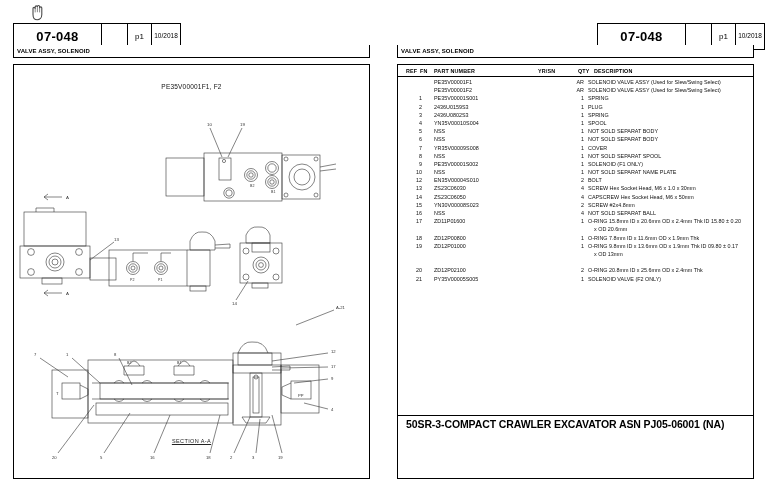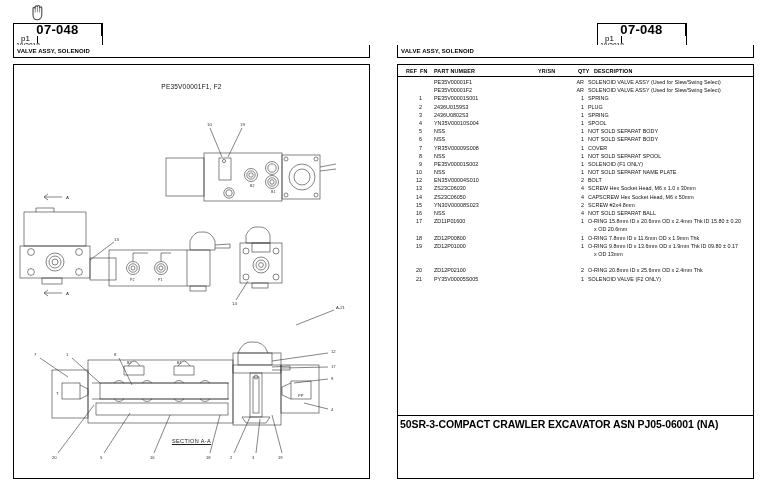--- a/index.html
+++ b/index.html
@@ -40,21 +40,20 @@
   .page-left  { left: 0px; }
   .page-right { left: 384px; }
   
   .hdr {
     position: absolute;
     display: flex;
     border: 1px solid #000;
     box-sizing: border-box;
     height: 27px;
     background: #fff;
-    flex-direction: column;
   }
   .hdr .cell {
     border-right: 1px solid #000;
     box-sizing: border-box;
     display: flex;
     align-items: center;
     justify-content: center;
     font-size: 7px;
     color: #000;
     overflow: hidden;
@@ -170,21 +169,21 @@
 
   .foot-title {
     position: absolute;
     left: 13px;
     top: 418px;
     width: 357px;
     font-size: 10.5px;
     font-weight: bold;
     color: #000;
     letter-spacing: -.1px;
-    padding-left: 3px;
+    padding-left: 9px;
     box-sizing: border-box;
   }
   .foot-rule {
     position: absolute;
     left: 13px;
     top: 415px;
     width: 357px;
     height: 1px;
     background: #000;
   }

